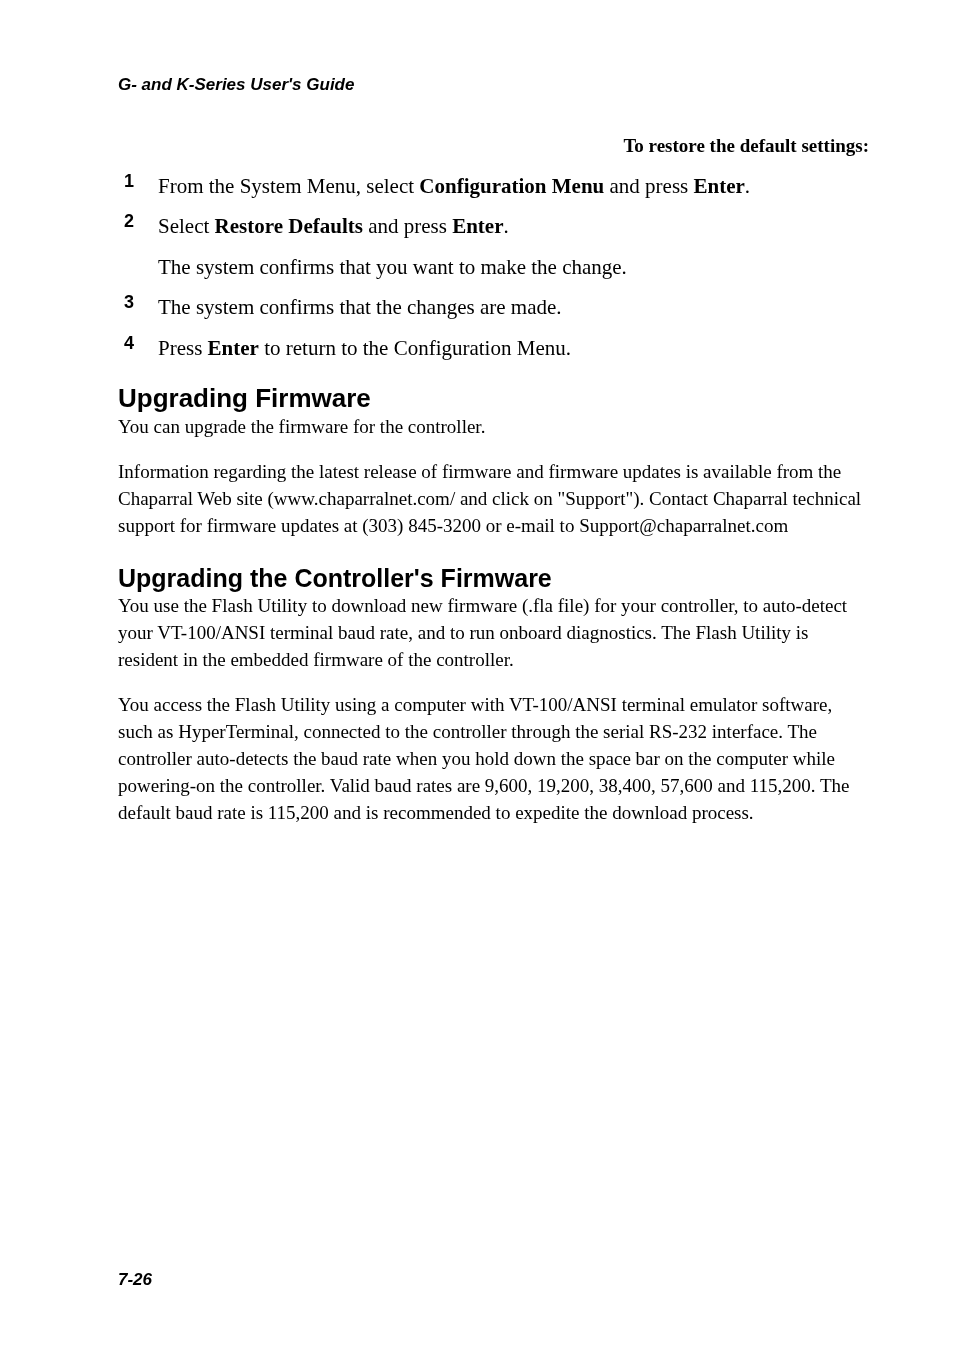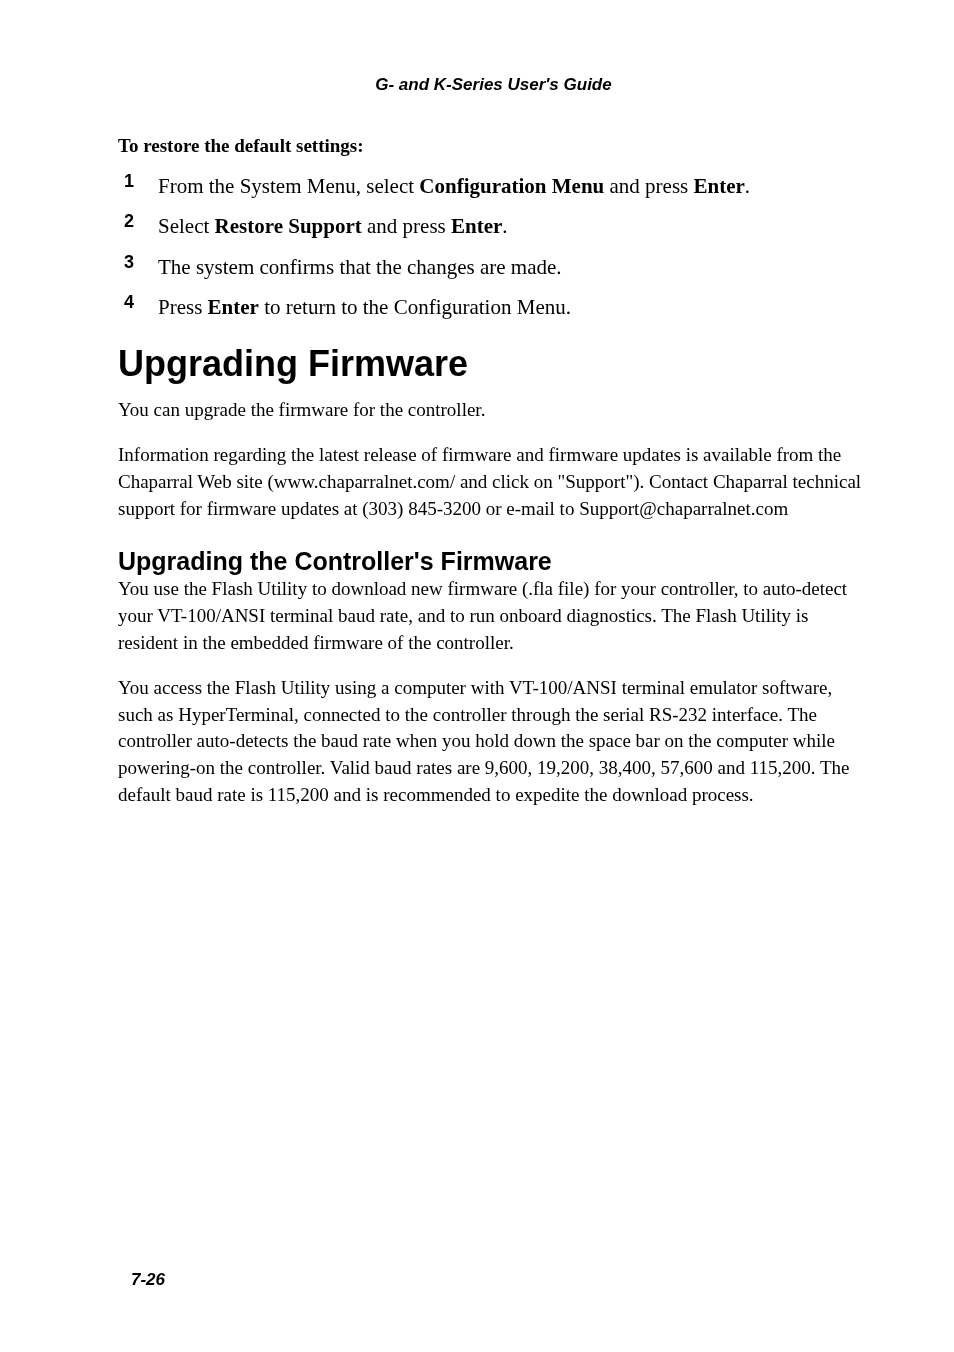--- a/index.html
+++ b/index.html
@@ -15,27 +15,27 @@
     height: 1352px;
     padding: 75px 85px 60px 118px;
     position: relative;
   }
   .header {
     font-family: Arial, Helvetica, sans-serif;
     font-weight: bold;
     font-style: italic;
     font-size: 17px;
     margin-bottom: 40px;
-    text-align: center;
   }
   .section-heading {
     font-family: 'Times New Roman', serif;
     font-weight: bold;
     font-size: 19px;
     margin-bottom: 14px;
+    text-align: right;
   }
   .step-list {
     list-style: none;
     padding: 0;
   }
   .step-item {
     display: flex;
     margin-bottom: 10px;
   }
   .step-number {
@@ -57,39 +57,38 @@
   }
   .step-content p:last-child {
     margin-bottom: 0;
   }
   .bold {
     font-weight: bold;
   }
   .h1 {
     font-family: Arial, Helvetica, sans-serif;
     font-weight: bold;
-    font-size: 36px;
+    font-size: 26px;
     margin-top: 20px;
-    margin-bottom: 12px;
   }
   .body-text {
     font-size: 19px;
     line-height: 1.42;
     margin-bottom: 18px;
   }
   .h2 {
     font-family: Arial, Helvetica, sans-serif;
     font-weight: bold;
     font-size: 25px;
     margin-top: 24px;
   }
   .page-footer {
     position: absolute;
     bottom: 62px;
-    left: 131px;
+    left: 118px;
     font-family: Arial, Helvetica, sans-serif;
     font-weight: bold;
     font-style: italic;
     font-size: 17px;
   }
 </style>
 </head>
 <body>
 
 <div class="header">G- and K-Series User's Guide</div>
@@ -99,21 +98,22 @@
 <ol class="step-list" id="steps-container">
     <li class="step-item">
       <div class="step-number">1</div>
       <div class="step-content">
         <p>From the System Menu, select <span class="bold">Configuration Menu</span> and press <span class="bold">Enter</span>.</p>
       </div>
     </li>
     <li class="step-item">
       <div class="step-number">2</div>
       <div class="step-content">
-        <p>Select <span class="bold">Restore Support</span> and press <span class="bold">Enter</span>.</p>
+        <p>Select <span class="bold">Restore Defaults</span> and press <span class="bold">Enter</span>.</p>
+        <p>The system confirms that you want to make the change.</p>
       </div>
     </li>
     <li class="step-item">
       <div class="step-number">3</div>
       <div class="step-content">
         <p>The system confirms that the changes are made.</p>
       </div>
     </li>
     <li class="step-item">
       <div class="step-number">4</div>

